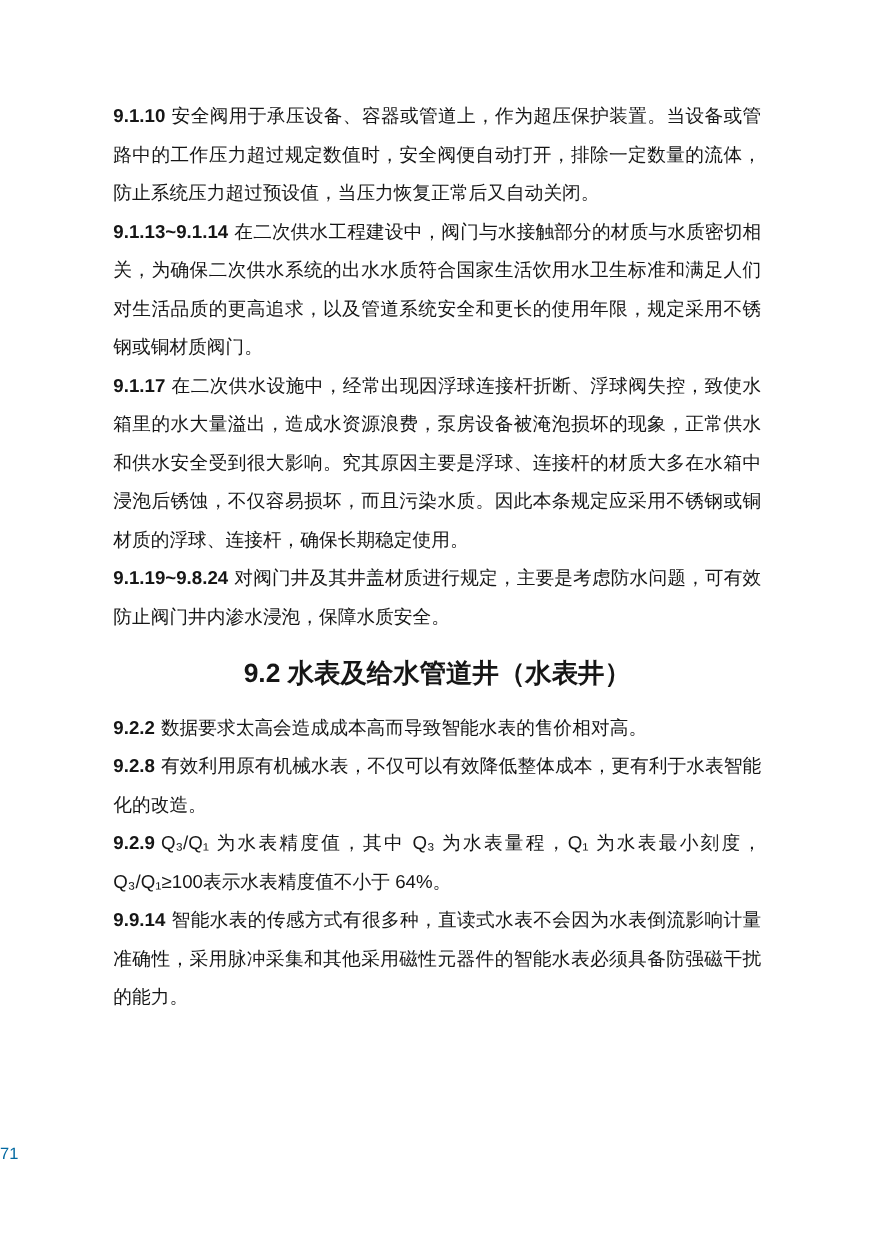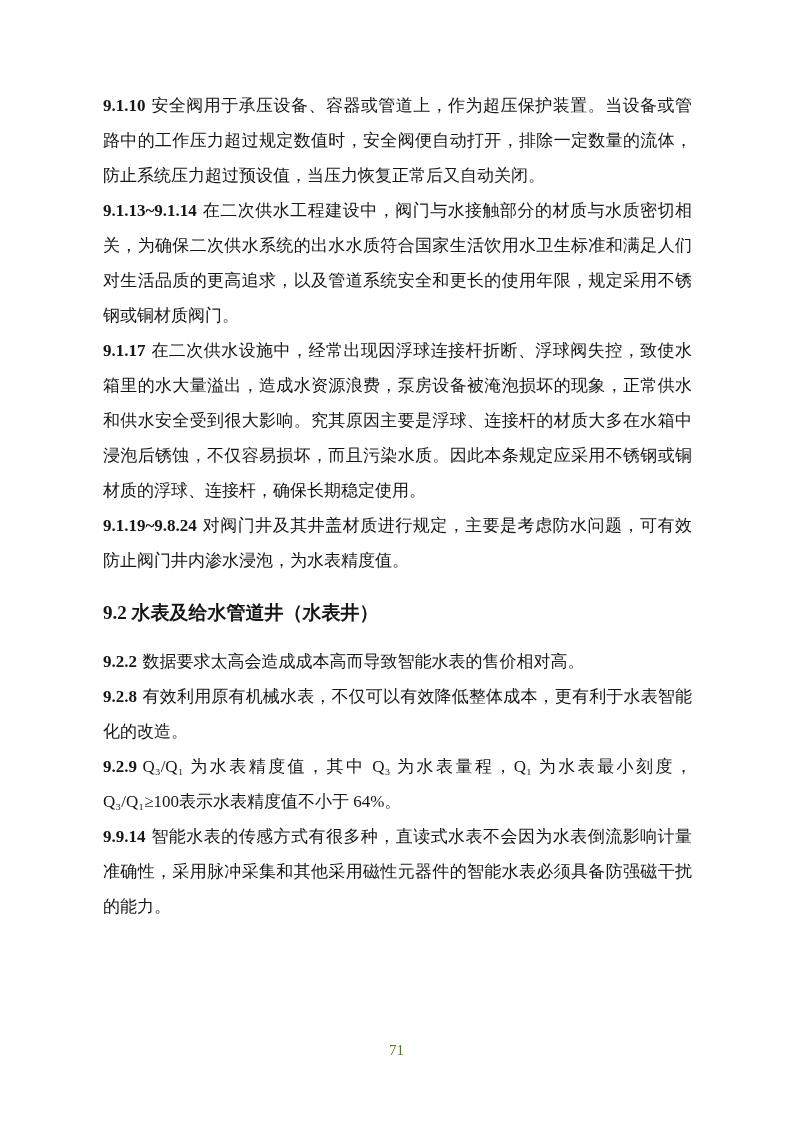--- a/index.html
+++ b/index.html
@@ -8,72 +8,72 @@
     background: #ffffff;
   }
   .page {
     position: relative;
     width: 793px;
     height: 1122px;
     margin: 0 auto;
     background: #ffffff;
     box-sizing: border-box;
     padding: 88px 101px 0 103px;
-    font-family: Liberation Serif, serif;
+    font-family: Liberation Sans, sans-serif;
     color: #161616;
     overflow: hidden;
   }
   .para {
     margin: 0;
     font-size: 17px;
     line-height: 35px;
     text-align: justify;
   }
   .clause-label {
     font-weight: bold;
     margin-right: 0.32em;
     white-space: nowrap;
   }
   .section-heading {
-    font-size: 19px;
+    font-size: 24px;
     line-height: 36px;
     font-weight: bold;
-    text-align: left;
+    text-align: center;
     margin: 17px 0 13px 0;
   }
   .page-number {
     position: absolute;
     left: 0;
     right: 0;
     bottom: 63px;
-    text-align: center;
+    text-align: left;
     font-size: 15px;
     line-height: 18px;
-    color: #4d7c0f;
+    color: #0369a1;
   }
 </style>
 </head>
 <body>
 
 <div class="page">
 
   <p class="para">
     <span class="clause-label">9.1.10</span><span>安全阀用于承压设备、容器或管道上，作为超压保护装置。当设备或管路中的工作压力超过规定数值时，安全阀便自动打开，排除一定数量的流体，防止系统压力超过预设值，当压力恢复正常后又自动关闭。</span>
   </p>
 
   <p class="para">
     <span class="clause-label">9.1.13~9.1.14</span><span>在二次供水工程建设中，阀门与水接触部分的材质与水质密切相关，为确保二次供水系统的出水水质符合国家生活饮用水卫生标准和满足人们对生活品质的更高追求，以及管道系统安全和更长的使用年限，规定采用不锈钢或铜材质阀门。</span>
   </p>
 
   <p class="para">
     <span class="clause-label">9.1.17</span><span>在二次供水设施中，经常出现因浮球连接杆折断、浮球阀失控，致使水箱里的水大量溢出，造成水资源浪费，泵房设备被淹泡损坏的现象，正常供水和供水安全受到很大影响。究其原因主要是浮球、连接杆的材质大多在水箱中浸泡后锈蚀，不仅容易损坏，而且污染水质。因此本条规定应采用不锈钢或铜材质的浮球、连接杆，确保长期稳定使用。</span>
   </p>
 
   <p class="para">
-    <span class="clause-label">9.1.19~9.8.24</span><span>对阀门井及其井盖材质进行规定，主要是考虑防水问题，可有效防止阀门井内渗水浸泡，为水表精度值。</span>
+    <span class="clause-label">9.1.19~9.8.24</span><span>对阀门井及其井盖材质进行规定，主要是考虑防水问题，可有效防止阀门井内渗水浸泡，保障水质安全。</span>
   </p>
 
   <h2 class="section-heading">9.2 水表及给水管道井（水表井）</h2>
 
 
   <p class="para">
     <span class="clause-label">9.2.2</span><span>数据要求太高会造成成本高而导致智能水表的售价相对高。</span>
   </p>
 
   <p class="para">

